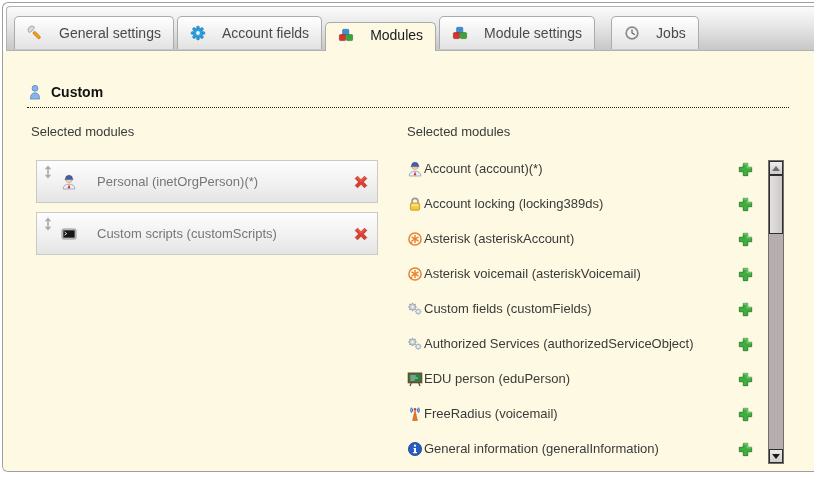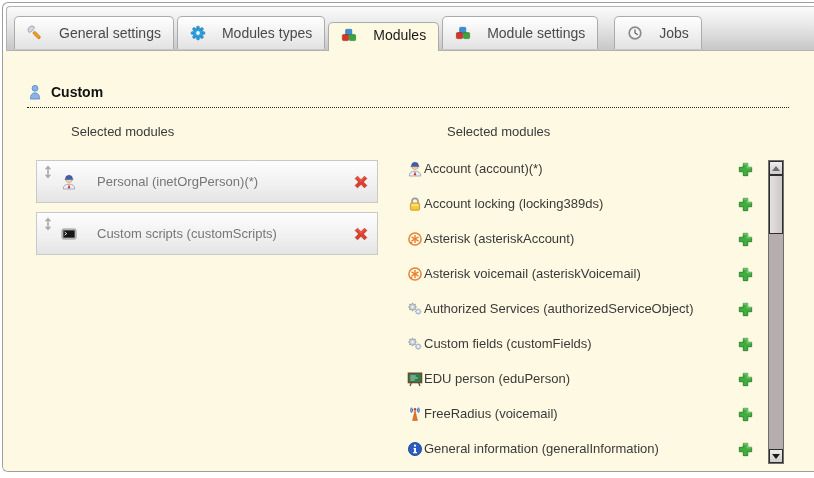--- a/index.html
+++ b/index.html
@@ -27,21 +27,21 @@
   
   .panel { position:absolute; left:0; top:48px; right:0; bottom:0;
            background:#FDF9E2; overflow:hidden; }
 
   .section-header { position:absolute; left:24px; right:25px; top:33px;
                     display:flex; align-items:center; gap:8px;
                     padding-bottom:7px; border-bottom:1px dotted #222; }
   .section-header .icon { width:16px; height:16px; }
   .section-title { font-size:14px; font-weight:bold; color:#111; }
 
-  .col-label { position:absolute; top:73px; font-size:13px; color:#3a3a3a;margin-left:40px; }
+  .col-label { position:absolute; top:73px; font-size:13px; color:#3a3a3a; }
   .col-label.sel { left:28px; }
   .col-label.avail { left:404px; }
 
   
   .selected-list { position:absolute; left:33px; top:109px; width:342px; }
   .sel-row { position:relative; height:43px; margin-bottom:9px;
              border:1px solid #c9c9c9;
              background:linear-gradient(180deg,#fdfdfd 0%,#f1f1f1 55%,#e4e4e4 100%);
              display:flex; align-items:center; cursor:move; }
   .sel-row .handle { position:absolute; left:6px; top:4px; width:10px; height:14px; cursor:ns-resize; }
@@ -99,21 +99,21 @@
               <circle cx="4.1" cy="11.9" r="1.5"></circle>
                 <circle cx="2.5" cy="8" r="1.5"></circle>
                 <circle cx="4.1" cy="4.1" r="1.5"></circle>
               <circle cx="8" cy="2.5" r="1.5"></circle>
                 <circle cx="11.9" cy="4.1" r="1.5"></circle>
               <circle cx="8" cy="8" r="4.6"></circle>
             </g>
             <circle cx="8" cy="8" r="1.9" fill="#eef4f9"></circle>
           </svg>
         </span>
-        <span>Modules types</span>
+        <span>Account fields</span>
       </div>
       <div class="tab active">
         <span class="icon">
           <svg width="16" height="16" viewBox="0 0 16 16">
             <rect x="4.6" y="2.3" width="6.2" height="5.8" rx="1" fill="#3c8fd4" stroke="#2a6ba3" stroke-width="0.6"></rect>
             <rect x="1.4" y="7.6" width="6.2" height="6" rx="1" fill="#d2352a" stroke="#9e2118" stroke-width="0.6"></rect>
             <rect x="8.4" y="7.6" width="6.2" height="6" rx="1" fill="#3aa33a" stroke="#267a26" stroke-width="0.6"></rect>
           </svg>
         </span>
         <span>Modules</span>
@@ -283,21 +283,21 @@
               <circle cx="5.5" cy="6" r="1.1" fill="#fdf9e2"></circle>
               <g stroke="#a7b4c4" stroke-width="1">
                 <line x1="11.2" y1="7.4" x2="11.2" y2="13.8"></line>
                 <line x1="8" y1="10.6" x2="14.4" y2="10.6"></line>
                 <line x1="9" y1="8.4" x2="13.4" y2="12.8"></line>
                 <line x1="13.4" y1="8.4" x2="9" y2="12.8"></line>
               </g>
               <circle cx="11.2" cy="10.6" r="2.3" fill="#d9e2ec" stroke="#8fa2b8" stroke-width="0.7"></circle>
               <circle cx="11.2" cy="10.6" r="0.8" fill="#fdf9e2"></circle>
             </svg></span>
-    <span class="name">Authorized Services (authorizedServiceObject)</span>
+    <span class="name">Custom fields (customFields)</span>
     <span class="spacer"></span>
     <button class="add">
       <svg width="17" height="17" viewBox="0 0 16 16">
         <path d="M5.9 2.2 h4.2 v3.7 h3.7 v4.2 h-3.7 v3.7 H5.9 v-3.7 H2.2 V5.9 h3.7 Z" fill="#3fae3f" stroke="#257a25" stroke-width="0.8"></path>
         <path d="M5.9 2.2 h4.2 v3.7 h3.7 v1 H9.1 V3.2 H5.9 Z" fill="#8fd98f" opacity="0.8"></path>
       </svg>
     </button>
   </div>
         <div class="avail-row">
     <span class="icon"><svg width="16" height="16" viewBox="0 0 16 16">
@@ -311,21 +311,21 @@
               <circle cx="5.5" cy="6" r="1.1" fill="#fdf9e2"></circle>
               <g stroke="#a7b4c4" stroke-width="1">
                 <line x1="11.2" y1="7.4" x2="11.2" y2="13.8"></line>
                 <line x1="8" y1="10.6" x2="14.4" y2="10.6"></line>
                 <line x1="9" y1="8.4" x2="13.4" y2="12.8"></line>
                 <line x1="13.4" y1="8.4" x2="9" y2="12.8"></line>
               </g>
               <circle cx="11.2" cy="10.6" r="2.3" fill="#d9e2ec" stroke="#8fa2b8" stroke-width="0.7"></circle>
               <circle cx="11.2" cy="10.6" r="0.8" fill="#fdf9e2"></circle>
             </svg></span>
-    <span class="name">Custom fields (customFields)</span>
+    <span class="name">Authorized Services (authorizedServiceObject)</span>
     <span class="spacer"></span>
     <button class="add">
       <svg width="17" height="17" viewBox="0 0 16 16">
         <path d="M5.9 2.2 h4.2 v3.7 h3.7 v4.2 h-3.7 v3.7 H5.9 v-3.7 H2.2 V5.9 h3.7 Z" fill="#3fae3f" stroke="#257a25" stroke-width="0.8"></path>
         <path d="M5.9 2.2 h4.2 v3.7 h3.7 v1 H9.1 V3.2 H5.9 Z" fill="#8fd98f" opacity="0.8"></path>
       </svg>
     </button>
   </div>
         <div class="avail-row">
     <span class="icon"><svg width="16" height="16" viewBox="0 0 16 16">

